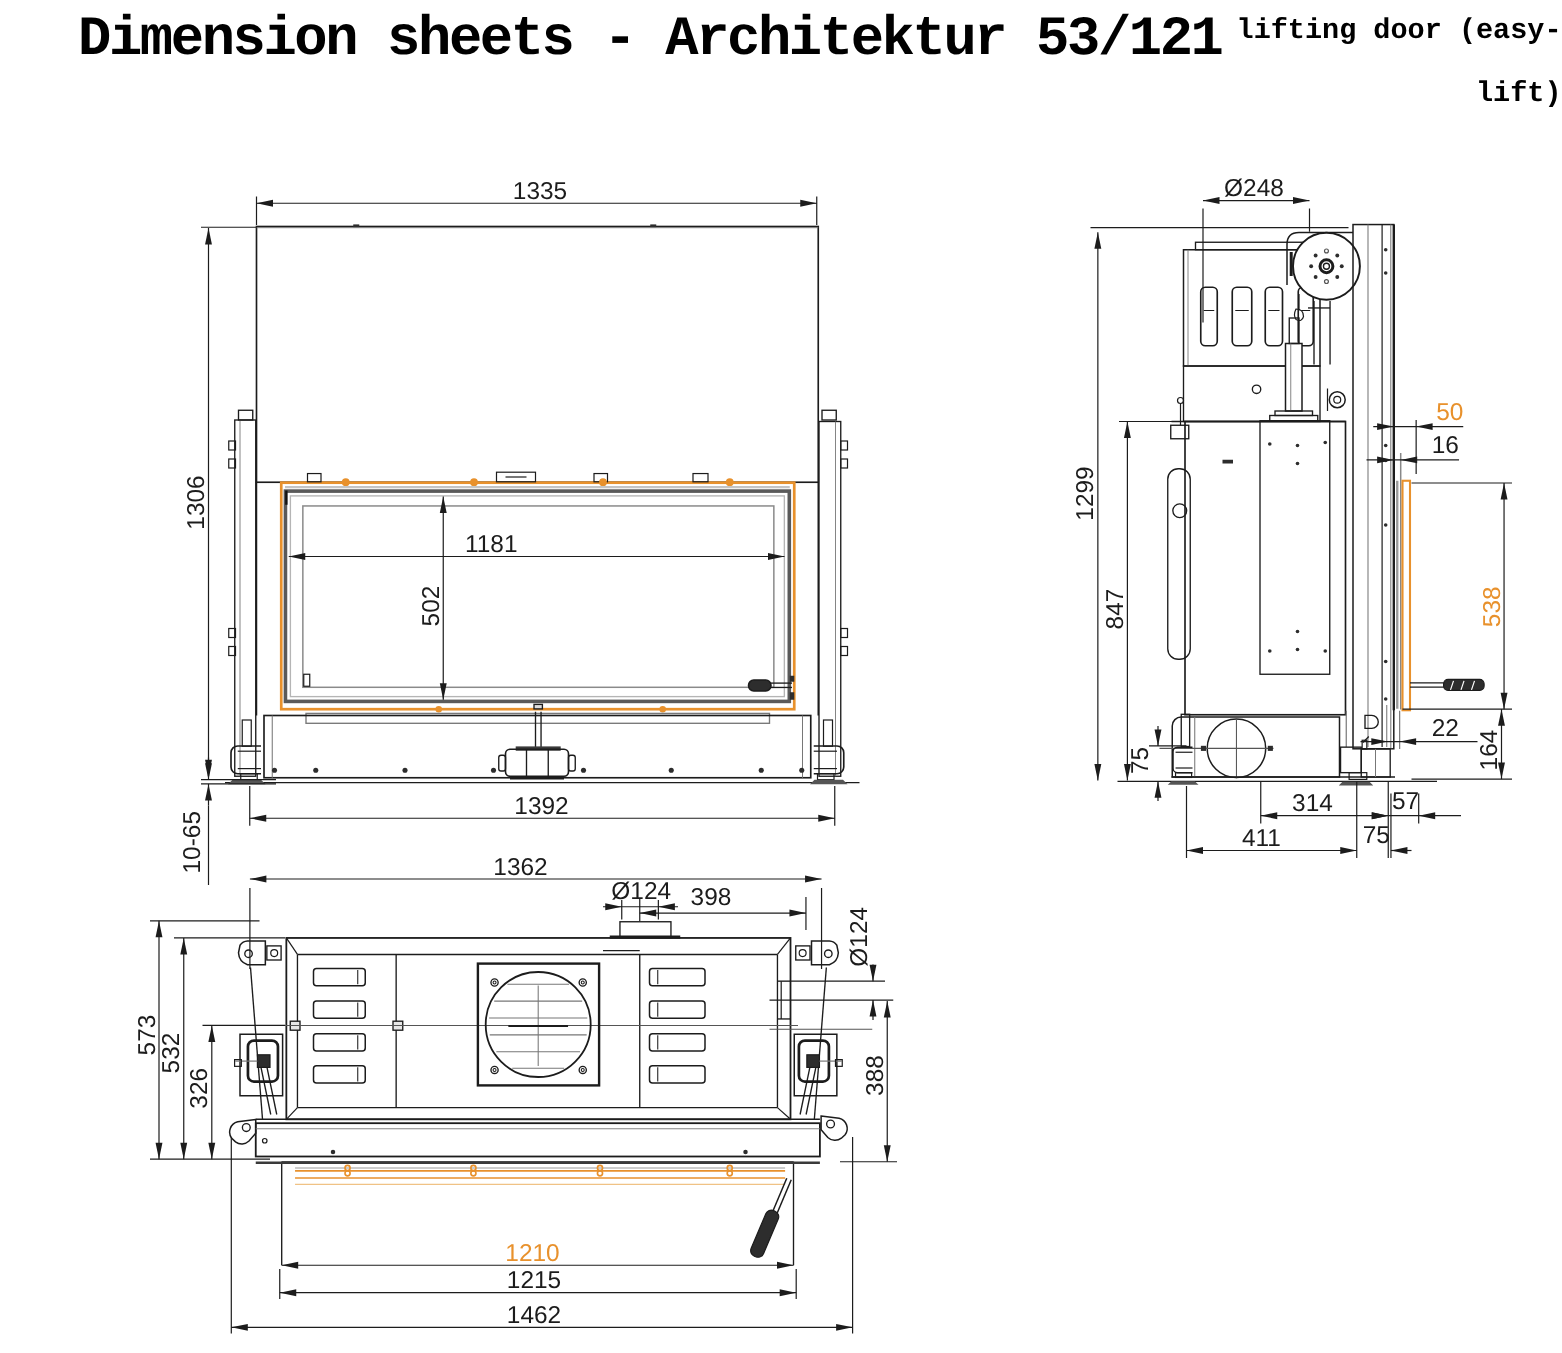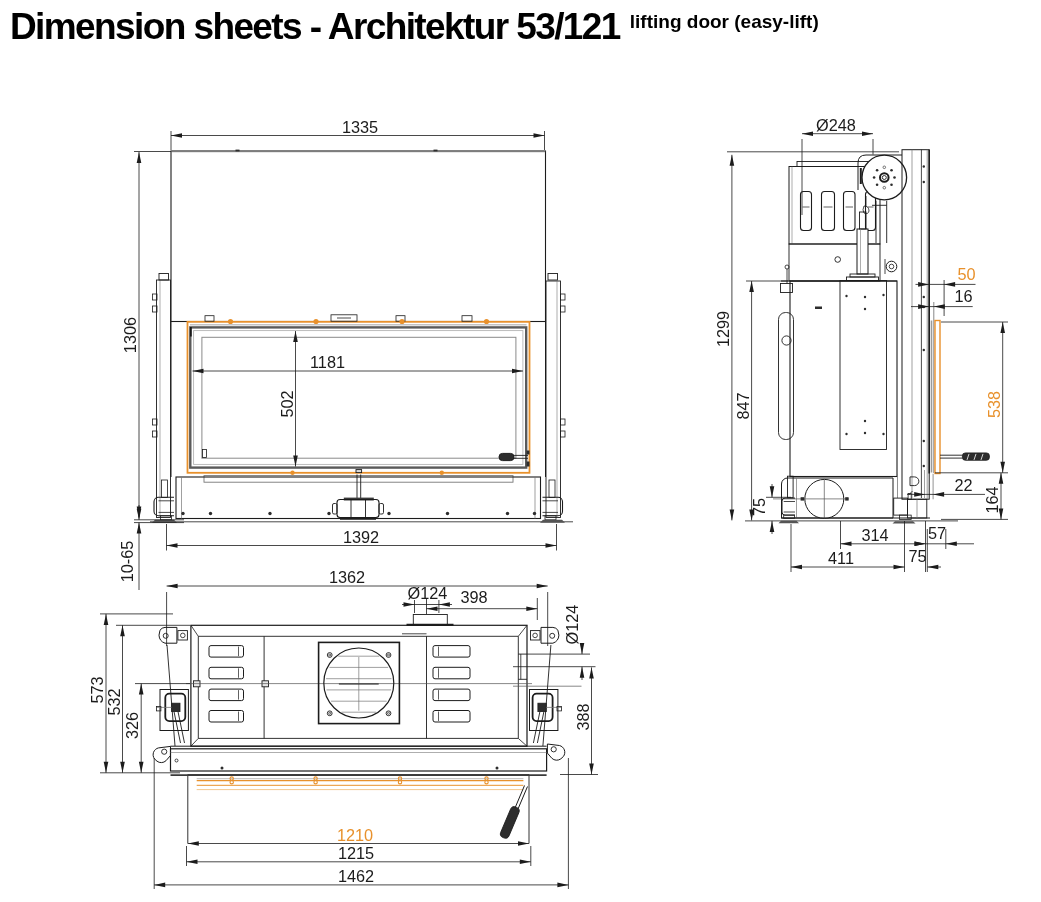--- a/index.html
+++ b/index.html
@@ -1,16 +1,16 @@
 <!DOCTYPE html>
 <html><head>
 <meta charset="utf-8">
 <style>
 html,body{margin:0;padding:0;background:#ffffff;width:1041px;height:902px;overflow:hidden;}
-.title{position:absolute;left:10px;top:6px;font-family:Liberation Sans, sans-serif;font-weight:bold;font-size:37px;color:#000;letter-spacing:-1.6px;text-align:right;}
+.title{position:absolute;left:10px;top:6px;font-family:Liberation Mono, monospace;font-weight:bold;font-size:37px;color:#000;letter-spacing:-1.6px;text-align:right;}
 .subtitle{font-size:19px;letter-spacing:0px;vertical-align:11px;margin-left:10px;}
 svg{position:absolute;left:0;top:0;}
 </style>
 </head>
 <body>
 
 <div class="title">Dimension sheets - Architektur 53/121<span class="subtitle">lifting door (easy-lift)</span></div>
 
 <svg width="1041" height="902" viewBox="0 0 1041 902">
 

